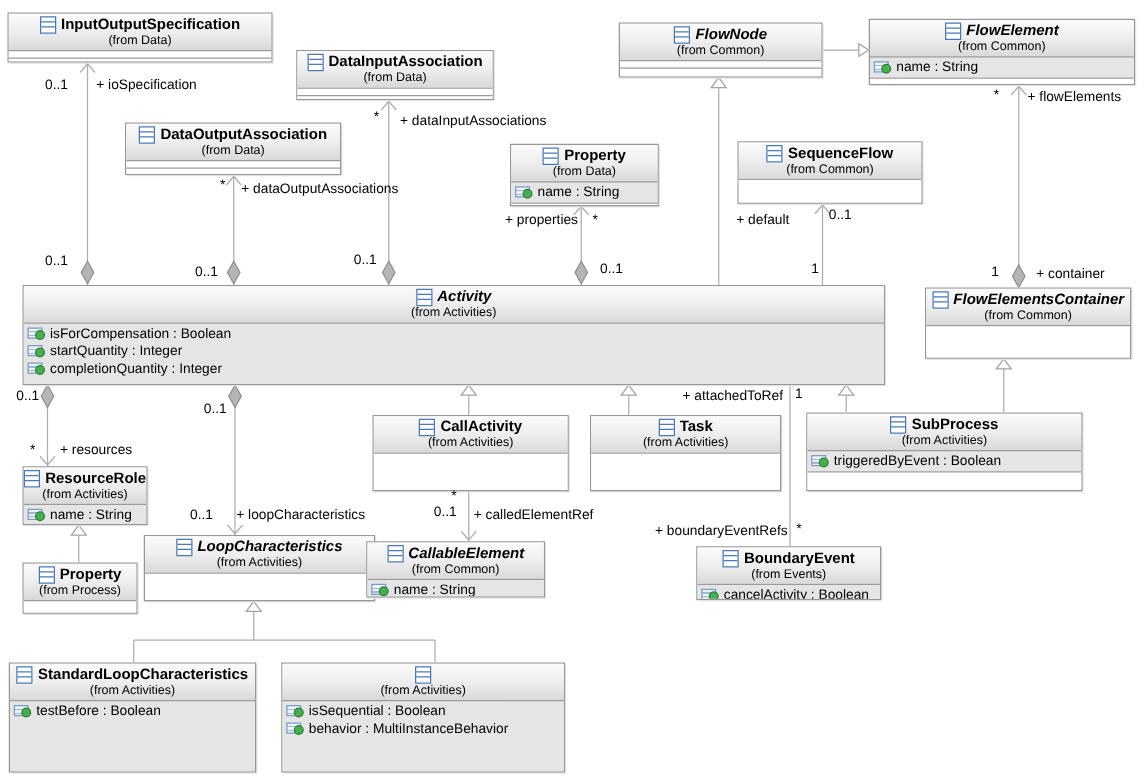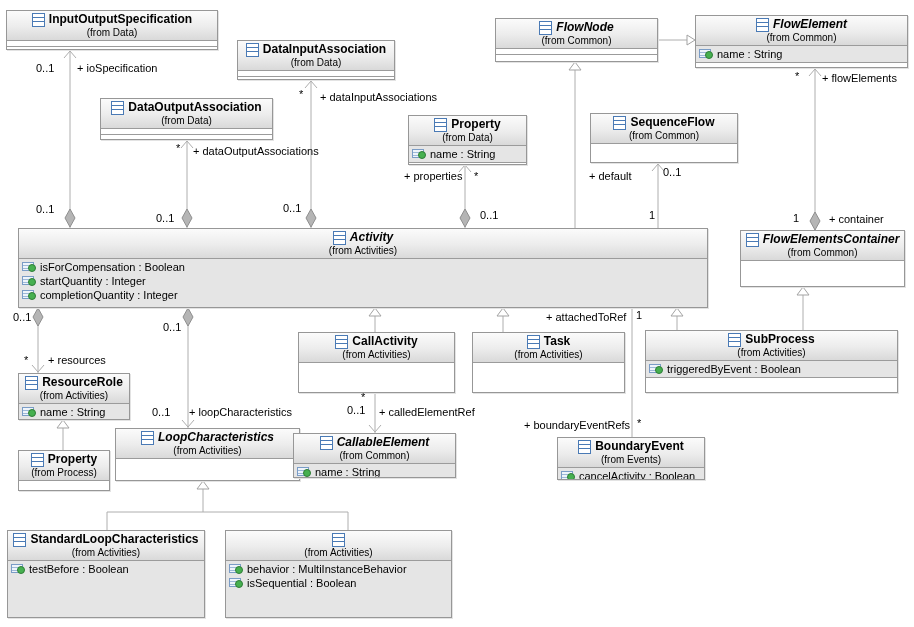--- a/index.html
+++ b/index.html
@@ -281,38 +281,38 @@
     <div class="title">
       <div class="name-row">
           <span class="cicon"></span>
           <span class="cname">Task</span>
         </div>
       <div class="from">(from Activities)</div>
     </div>
     <div class="sec fill"></div>
   </div>
 
-  <div class="cls" style="left:645px;top:330px;width:253px;height:63px">
+  <div class="cls" style="left:645px;top:330px;width:221px;height:63px">
     <div class="title">
       <div class="name-row">
           <span class="cicon"></span>
           <span class="cname">SubProcess</span>
         </div>
       <div class="from">(from Activities)</div>
     </div>
     <div class="attrs">
       <div class="attr">
           <span class="aicon"></span>
           <span>triggeredByEvent : Boolean</span>
         </div>
     </div>
     <div class="sec fill"></div>
   </div>
 
-  <div class="cls" style="left:18px;top:373px;width:112px;height:47px">
+  <div class="cls" style="left:18px;top:373px;width:100px;height:47px">
     <div class="title">
       <div class="name-row">
           <span class="cicon"></span>
           <span class="cname">ResourceRole</span>
         </div>
       <div class="from">(from Activities)</div>
     </div>
     <div class="attrs grow">
       <div class="attr">
           <span class="aicon"></span>
@@ -325,21 +325,21 @@
     <div class="title">
       <div class="name-row">
           <span class="cicon"></span>
           <span class="cname">LoopCharacteristics</span>
         </div>
       <div class="from">(from Activities)</div>
     </div>
     <div class="sec fill"></div>
   </div>
 
-  <div class="cls abstract" style="left:293px;top:433px;width:163px;height:45px">
+  <div class="cls abstract" style="left:293px;top:433px;width:143px;height:45px">
     <div class="title">
       <div class="name-row">
           <span class="cicon"></span>
           <span class="cname">CallableElement</span>
         </div>
       <div class="from">(from Common)</div>
     </div>
     <div class="attrs grow">
       <div class="attr">
           <span class="aicon"></span>
@@ -394,22 +394,22 @@
   <div class="cls" style="left:225px;top:530px;width:227px;height:88px">
     <div class="title">
       <div class="name-row">
           <span class="cicon"></span>
         </div>
       <div class="from">(from Activities)</div>
     </div>
     <div class="attrs grow">
       <div class="attr">
           <span class="aicon"></span>
+          <span>isSequential : Boolean</span>
+        </div>
+      <div class="attr">
+          <span class="aicon"></span>
           <span>behavior : MultiInstanceBehavior</span>
         </div>
-      <div class="attr">
-          <span class="aicon"></span>
-          <span>isSequential : Boolean</span>
-        </div>
     </div>
   </div>
 
 </div>
 
 </body></html>

